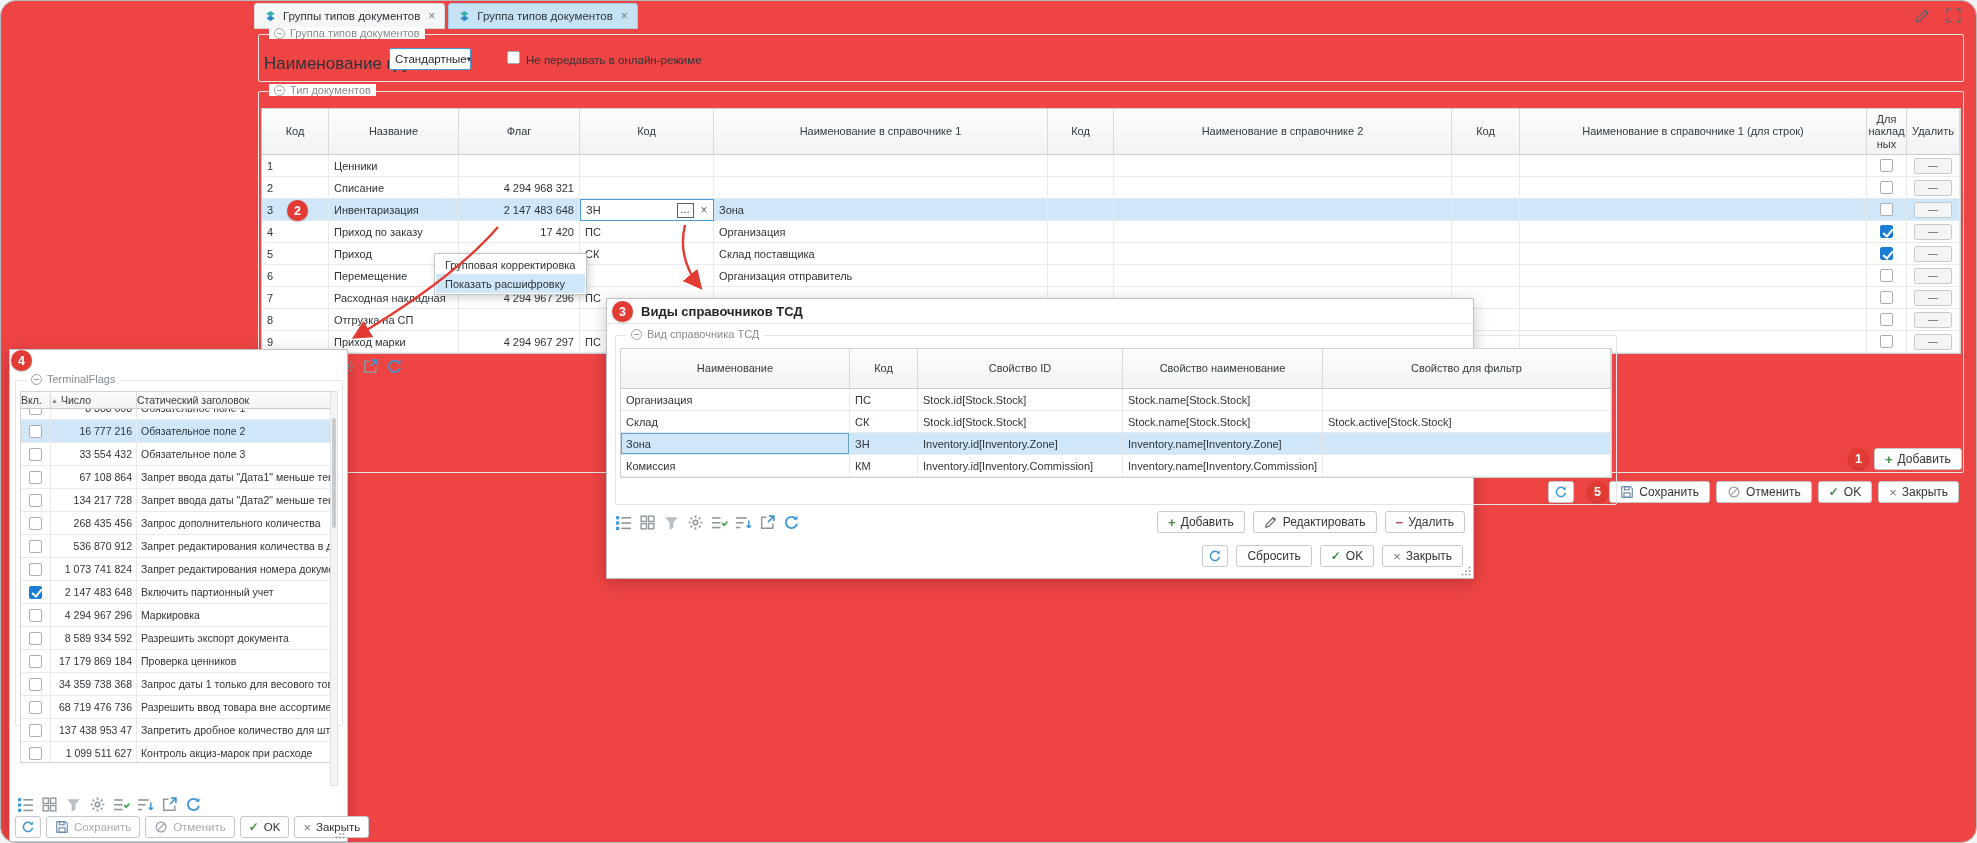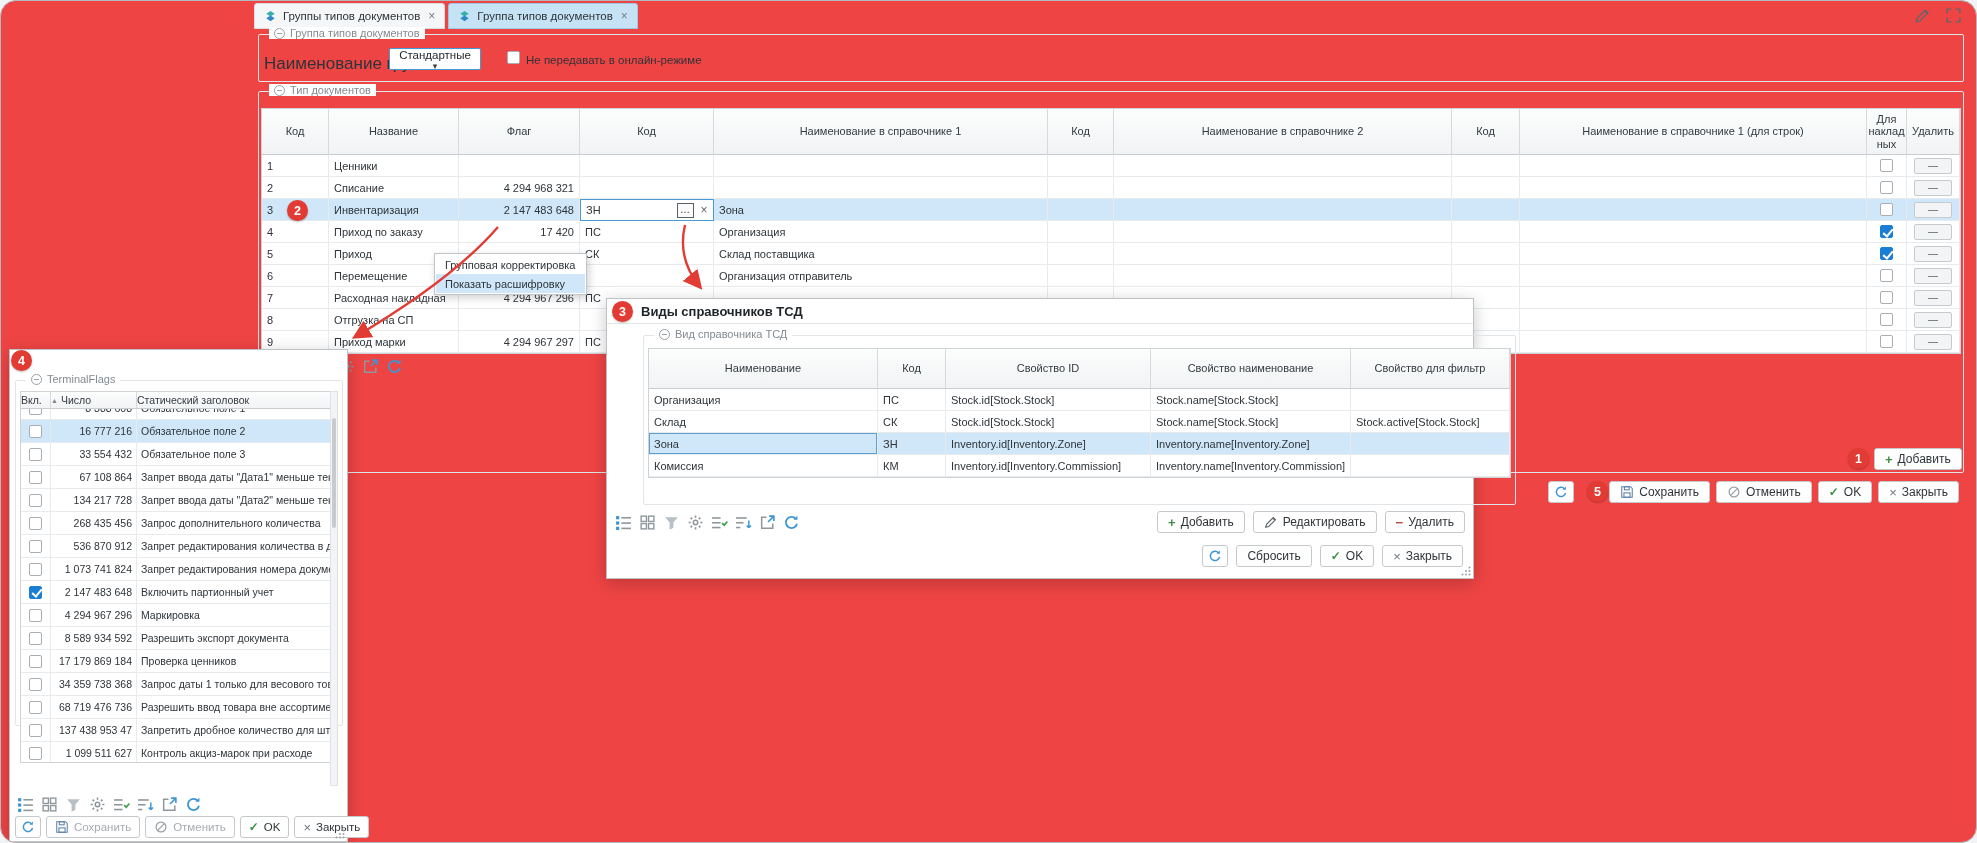--- a/index.html
+++ b/index.html
@@ -17,21 +17,21 @@
 
   
   .gbox { position:absolute; border:1px solid #e2e5e7; border-radius:2px; }
   .glegend { position:absolute; top:-8px; left:10px; background:#fff; padding:0 5px; font-size:11px; color:#848b91; display:flex; align-items:center; gap:5px; white-space:nowrap; }
   .ci { width:11px; height:11px; border:1px solid #9aa1a7; border-radius:50%; position:relative; flex:0 0 auto; }
   .ci::after { content:""; position:absolute; left:2px; right:2px; top:4px; height:1px; background:#9aa1a7; }
   #gb-form { left:257px; top:33px; width:1706px; height:48px; }
   #gb-types { left:257px; top:90px; width:1706px; height:382px; }
 
   #lbl-group-name { position:absolute; left:263px; top:53px; font-size:17px; color:#2e3439; }
-  #combo-group { position:absolute; left:388px; top:47px; width:92px; height:22px; border:1px solid #419bd7; border-radius:2px; background:#fff; display:flex; align-items:center; justify-content:space-between; padding:0 5px; font-size:11.5px; color:#24292d; cursor:pointer;flex-direction:column; }
+  #combo-group { position:absolute; left:388px; top:47px; width:82px; height:22px; border:1px solid #419bd7; border-radius:2px; background:#fff; display:flex; align-items:center; justify-content:space-between; padding:0 5px; font-size:11.5px; color:#24292d; cursor:pointer; }
   .combo-arrow { font-size:9px; color:#3c4348; }
   #cb-online { position:absolute; left:506px; top:50px; }
   #lbl-online { position:absolute; left:525px; top:53px; font-size:11.5px; color:#2e3439; }
 
   
   .cb { width:13px; height:13px; border:1px solid #a8aeb3; background:#fff; border-radius:2px; display:inline-block; position:relative; flex:0 0 auto; }
   .cb.checked { background:#1a7fd4; border-color:#1a7fd4; }
   .cb.checked::after { content:""; position:absolute; left:3.5px; top:0.5px; width:4px; height:8px; border:solid #fff; border-width:0 2px 2px 0; transform:rotate(40deg); }
 
   
@@ -76,21 +76,21 @@
   .cmi.hl { background:#cfe7f8; }
 
   
   .dialog { position:absolute; background:#fff; border:1px solid #bcc2c6; box-shadow:0 4px 16px rgba(0,0,0,.22); }
   .dtitle { height:25px; display:flex; align-items:center; font-size:13px; font-weight:bold; color:#1e2428; border-bottom:1px solid #e3e6e8; padding-left:34px; }
   .grip { position:absolute; right:2px; bottom:2px; width:10px; height:10px; }
   .grip svg { width:10px; height:10px; display:block; }
 
   
   #tsd { left:605px; top:297px; width:868px; height:281px; z-index:40; }
-  #tsd-gbox { left:8px; top:36px; width:873px; height:170px;margin-left:28px; }
+  #tsd-gbox { left:8px; top:36px; width:1002px; height:170px; }
   #tsd-table { position:absolute; left:4px; top:12px; right:4px; border:1px solid #cfd3d6; --tcols:229px 68px 205px 200px 1fr; }
   #tsd-thead, .trow { display:grid; grid-template-columns:var(--tcols); }
   #tsd-table .hcell { min-height:40px; }
   .trow.sel .cell:first-child { box-shadow:inset 0 0 0 1px #5f9fd0; }
   #tsd-toolbar-row { position:absolute; left:8px; right:8px; top:212px; display:flex; justify-content:space-between; align-items:center; }
   #tsd-btns { display:flex; gap:8px; }
   #tsd-actions { position:absolute; right:10px; top:246px; display:flex; gap:8px; align-items:center; }
 
   
   #flags { left:8px; top:348px; width:339px; height:493px; z-index:50; }

